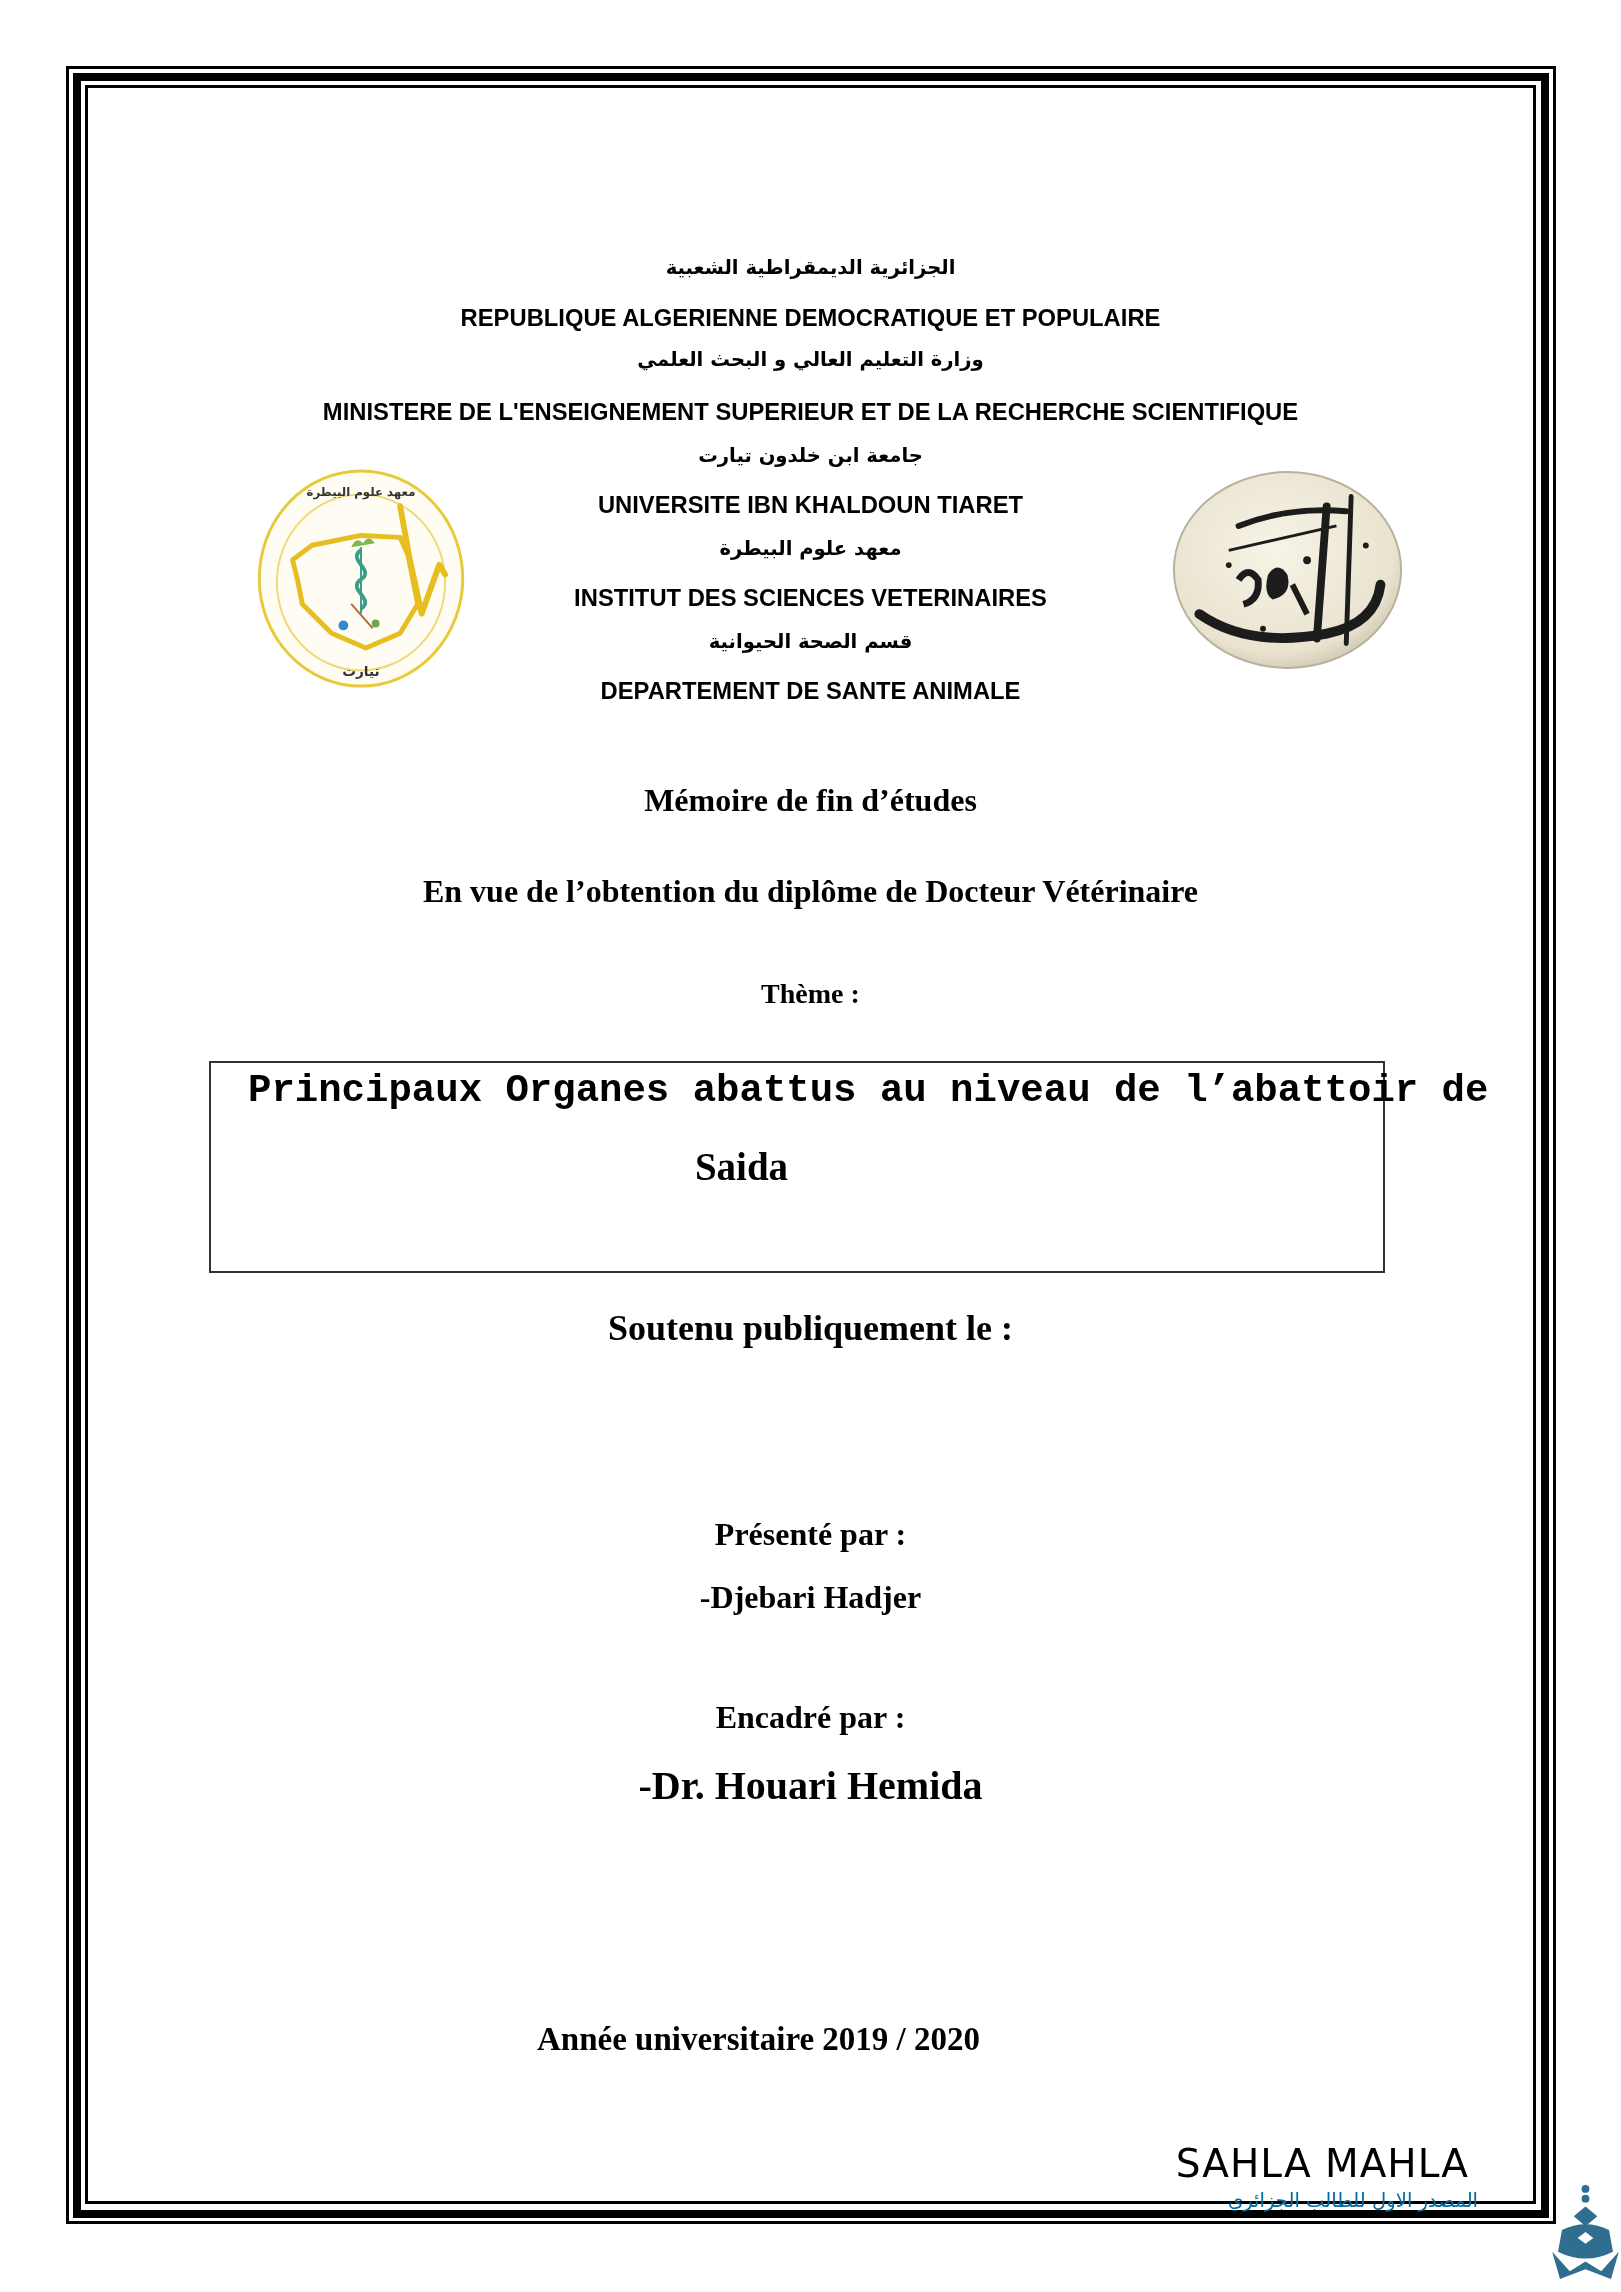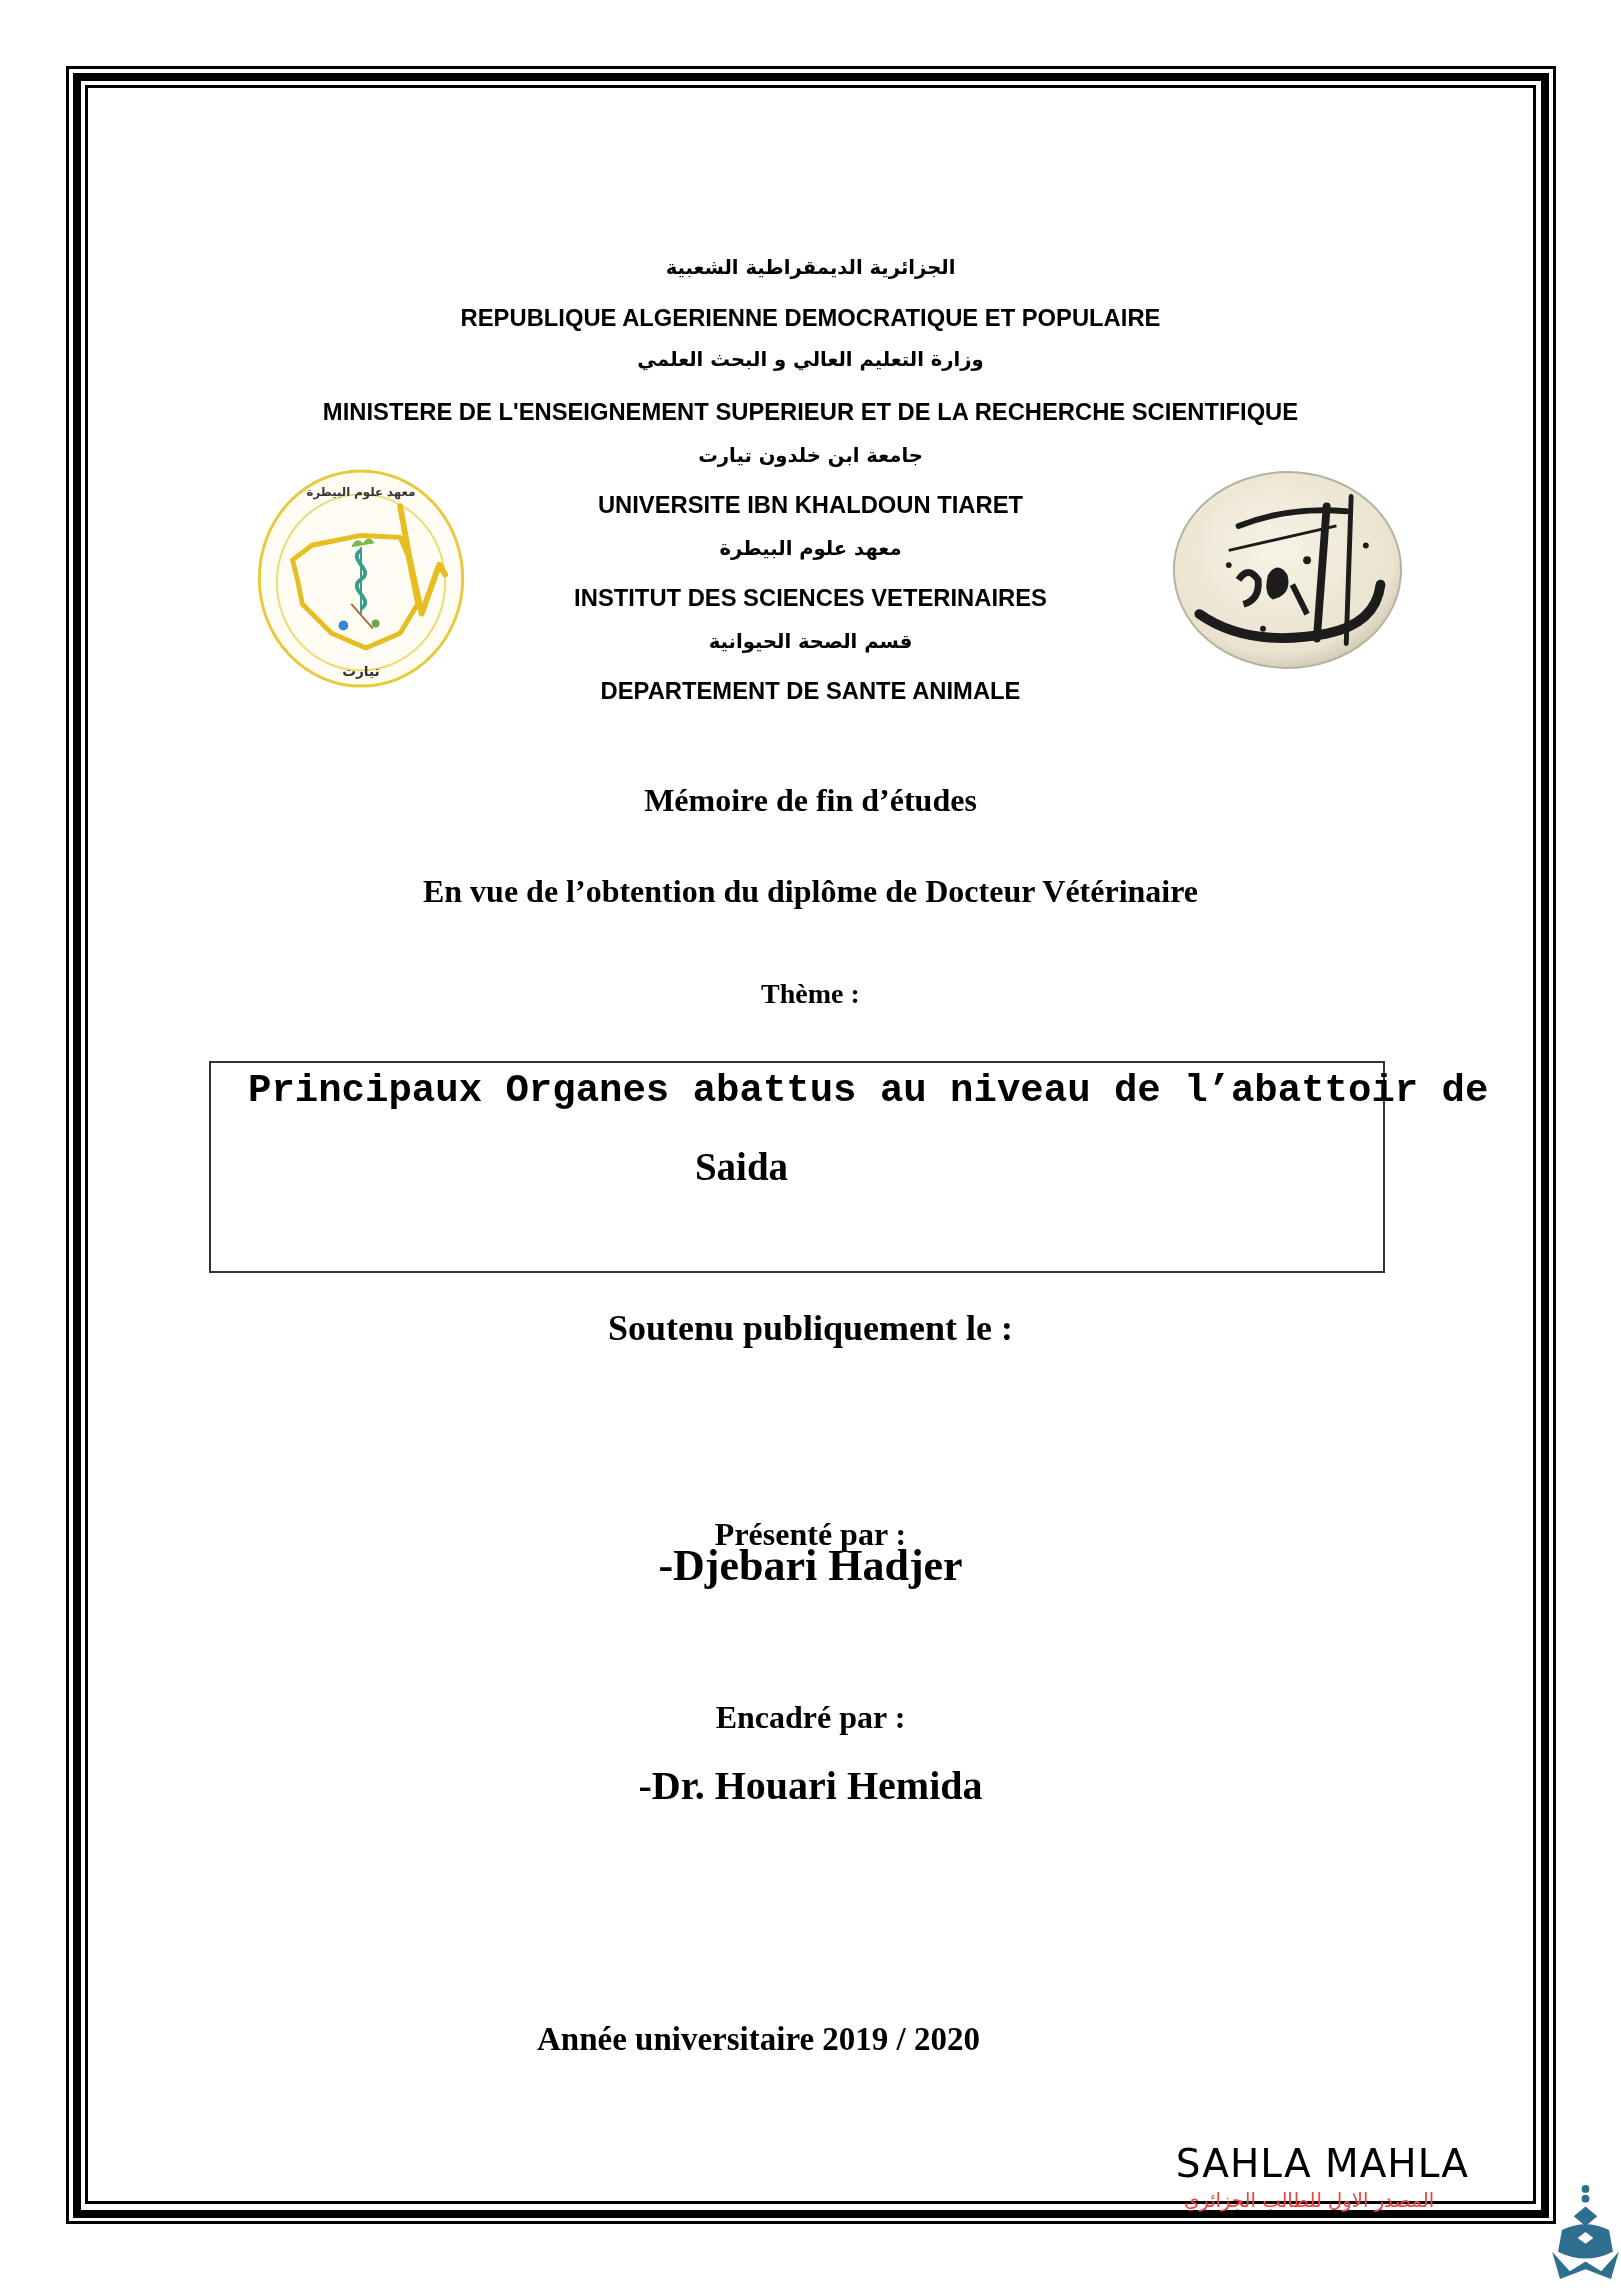--- a/index.html
+++ b/index.html
@@ -93,28 +93,28 @@
       left: 9.8px; top: 11.8px;
       font-family: "DejaVu Sans", sans-serif;
       font-size: 39px;
       letter-spacing: 1px;
       color: #000000;
       white-space: nowrap;
       line-height: 1;
     }
     .wm-sub {
       position: absolute;
-      left: 18px; top: 59px;
+      left: 1px; top: 59px;
       width: 372px;
       font-family: "DejaVu Sans", sans-serif;
       font-size: 19.6px;
-      color: #ef4444;
+      color: #0369a1;
       white-space: nowrap;
       direction: rtl;
-      text-align: left;
+      text-align: center;
       line-height: 1;
     }
   </style>
 </head>
 <body>
 
 <div class="frame-outer"></div>
 <div class="frame-mid"></div>
 <div class="frame-inner"></div>
 
@@ -180,21 +180,21 @@
 
 <div class="line serif-b" style="top:980px; font-size:28px;">Thème :</div>
 
 <div class="theme-box"></div>
 <div class="theme-title-line" style="left:248px; top:1072px;">Principaux Organes abattus au niveau de  l’abattoir de</div>
 <div class="line serif-b" style="top:1147px; font-size:39px; left:-69px;">Saida</div>
 
 <div class="line serif-b" style="top:1310px; font-size:36px;">Soutenu publiquement le :</div>
 
 <div class="line serif-b" style="top:1518px; font-size:32px;">Présenté par :</div>
-<div class="line serif-b" style="top:1544px; font-size:44px;">-Djebari Hadjer</div>
+<div class="line serif-b" style="top:1581px; font-size:32px;">-Djebari Hadjer</div>
 
 <div class="line serif-b" style="top:1701px; font-size:32px;">Encadré par :</div>
 <div class="line serif-b" style="top:1766px; font-size:40px;">-Dr. Houari  Hemida</div>
 
 <div class="line serif-b" style="top:2023px; font-size:33px; left:-52px;">Année universitaire 2019 / 2020</div>
 
 <div class="watermark">
   <div class="wm-title">SAHLA MAHLA</div>
   <div class="wm-sub">المصدر الاول للطالب الجزائري</div>
   <svg style="position:absolute; left:386px; top:51px;" width="67" height="100" viewBox="0 0 68 102">

